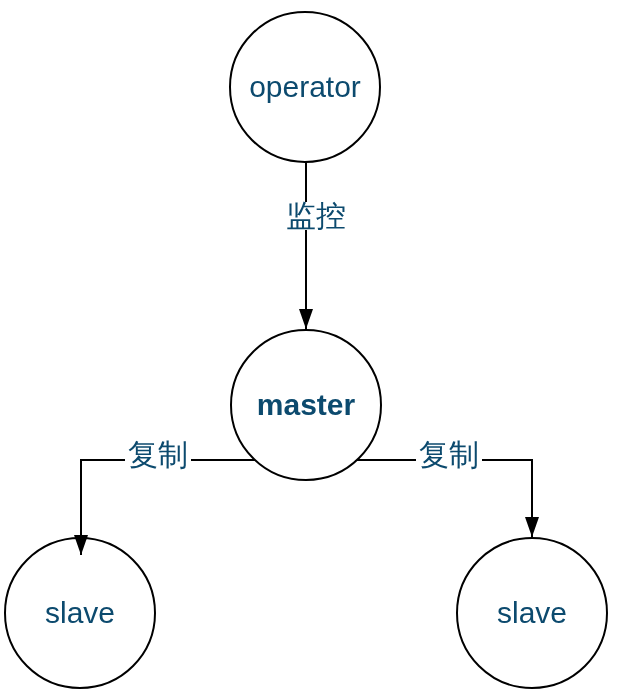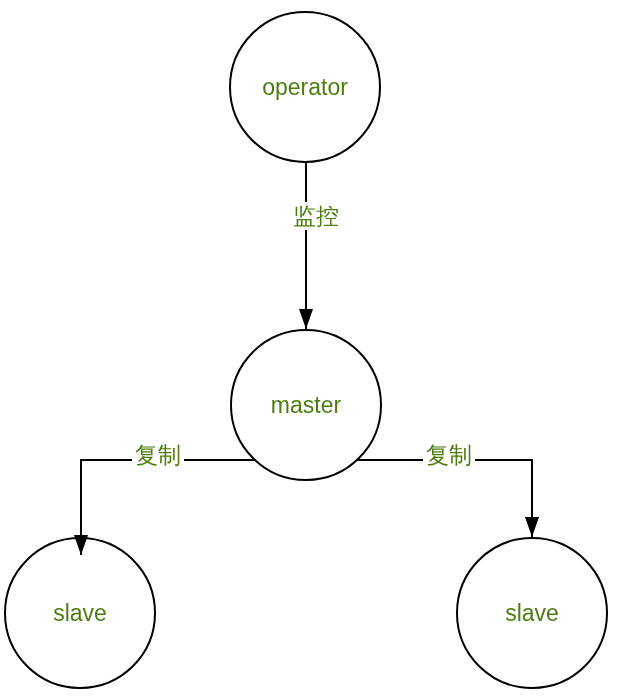--- a/index.html
+++ b/index.html
@@ -31,24 +31,24 @@
     stroke: #000000;
     stroke-width: 2;
   }
   .arrowhead {
     fill: #000000;
     stroke: none;
   }
   .label {
     position: absolute;
     transform: translate(-50%, -50%);
-    font-size: 23px;
+    font-size: 30px;
     line-height: 28px;
     white-space: nowrap;
-    color: #4d7c0f;
+    color: #0c4a6e;
   }
   .node-label {
     background: transparent;
   }
   .edge-label {
     background: #ffffff;
     padding: 0 3px;
   }
 </style>
 </head>
@@ -70,21 +70,21 @@
 
     <path class="edge" d="M 306 162 L 306 329" marker-end="url(#arrow)" stroke="#000000"></path>
     <path class="edge" d="M 255 460 L 81 460 L 81 555" marker-end="url(#arrow)" stroke="#000000"></path>
     <path class="edge" d="M 357 460 L 532 460 L 532 537" marker-end="url(#arrow)" stroke="#000000"></path>
   </svg>
 
   <div class="label node-label" style="left:305px; top:87px;">
     <span style="display:block;">operator</span>
   </div>
 
-  <div class="label node-label" style="left:306px; top:405px;">master</div>
+  <div class="label node-label" style="left:306px; top:405px;font-weight:bold;">master</div>
 
   <div class="label node-label" style="left:80px; top:613px;">slave</div>
 
   <div class="label node-label" style="left:532px; top:613px;">slave</div>
 
   <div class="label edge-label" style="left:316px; top:216px;">监控</div>
 
   <div class="label edge-label" style="left:158px; top:455px;">复制</div>
 
   <div class="label edge-label" style="left:449px; top:455px;">复制</div>

